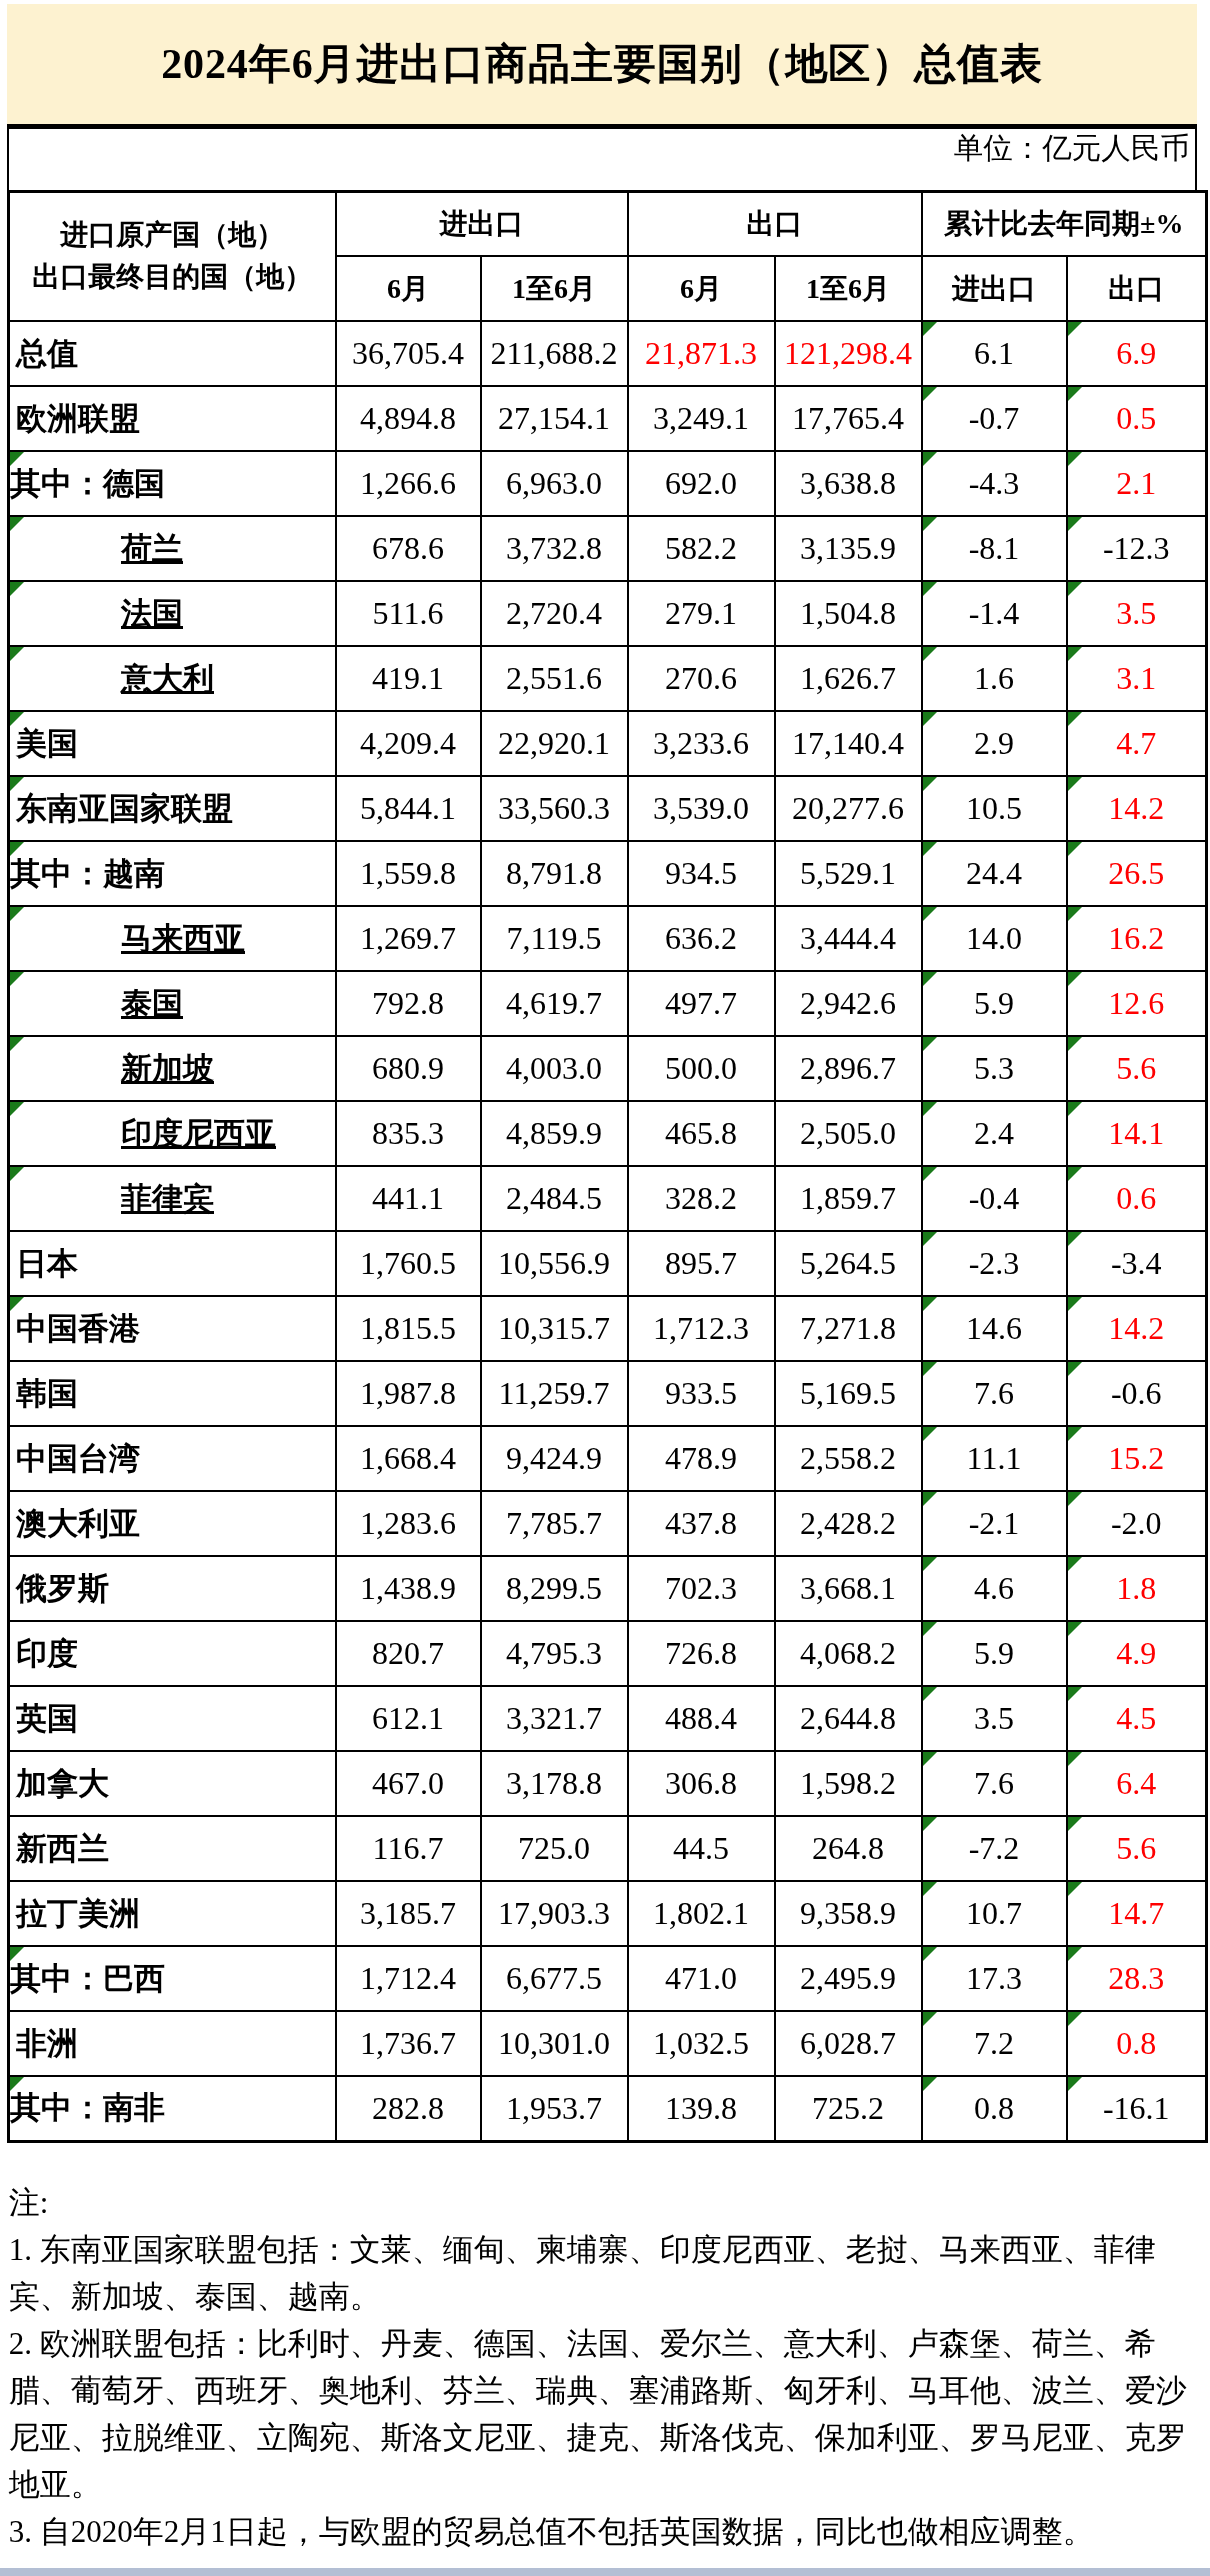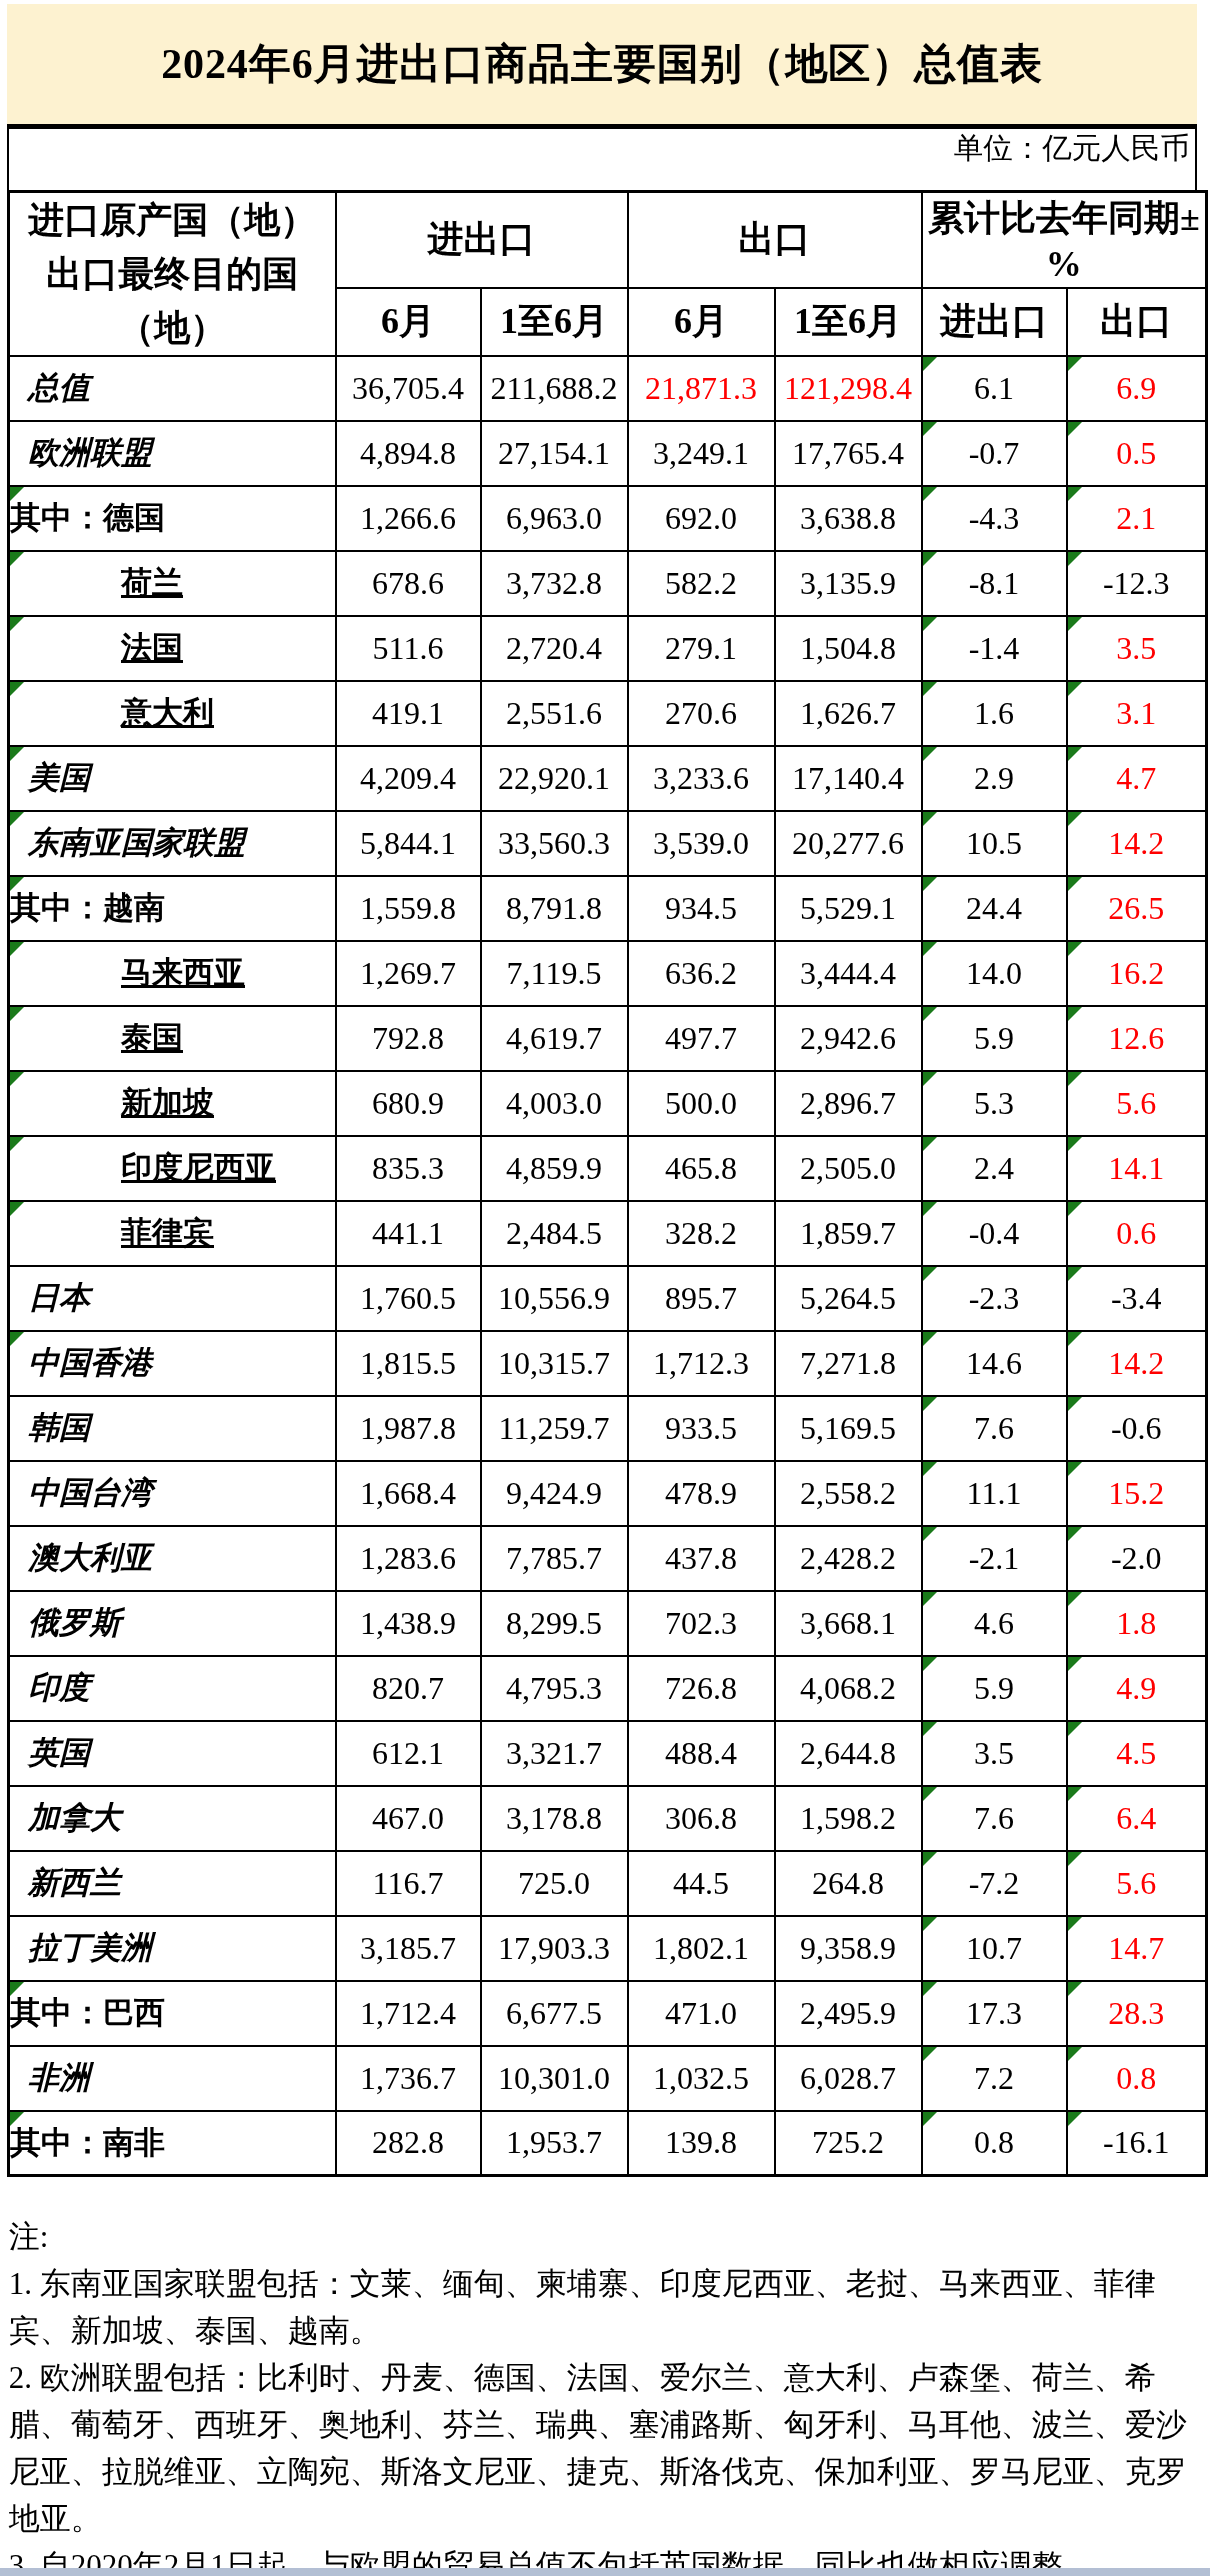--- a/index.html
+++ b/index.html
@@ -39,33 +39,33 @@
     width:1197px;
     border:3.5px solid #000;
   }
   table.trade th,table.trade td{
     border:2.6px solid #000;
     padding:0;
     position:relative;
     overflow:hidden;
   }
   table.trade tr{height:65px;}
-  thead th{font-size:36px;font-weight:bold;text-align:center;vertical-align:middle;}
+  thead th{font-size:28px;font-weight:bold;text-align:center;vertical-align:middle;}
   .name-head div{line-height:1.5;}
 
   td.num-cell{
     font-size:32px;text-align:center;vertical-align:middle;
     font-weight:normal;white-space:nowrap;
   }
   td.num-cell.red{color:var(--red,#FF0000);}
   td.name-cell{
     font-size:31px;font-weight:bold;text-align:left;vertical-align:middle;
     white-space:nowrap;
   }
-  td.name-cell.indent-0{padding-left:18px;font-style:italic;}
+  td.name-cell.indent-0{padding-left:6px;}
   td.name-cell.indent-1{}
   td.name-cell.indent-2{padding-left:111px;text-decoration:underline;}
 
   .corner-marker{
     position:absolute;top:0;left:0;
     width:0;height:0;
     border-top:14.8px solid var(--green,#1A7A1A);
     border-right:14.8px solid transparent;
   }
 

